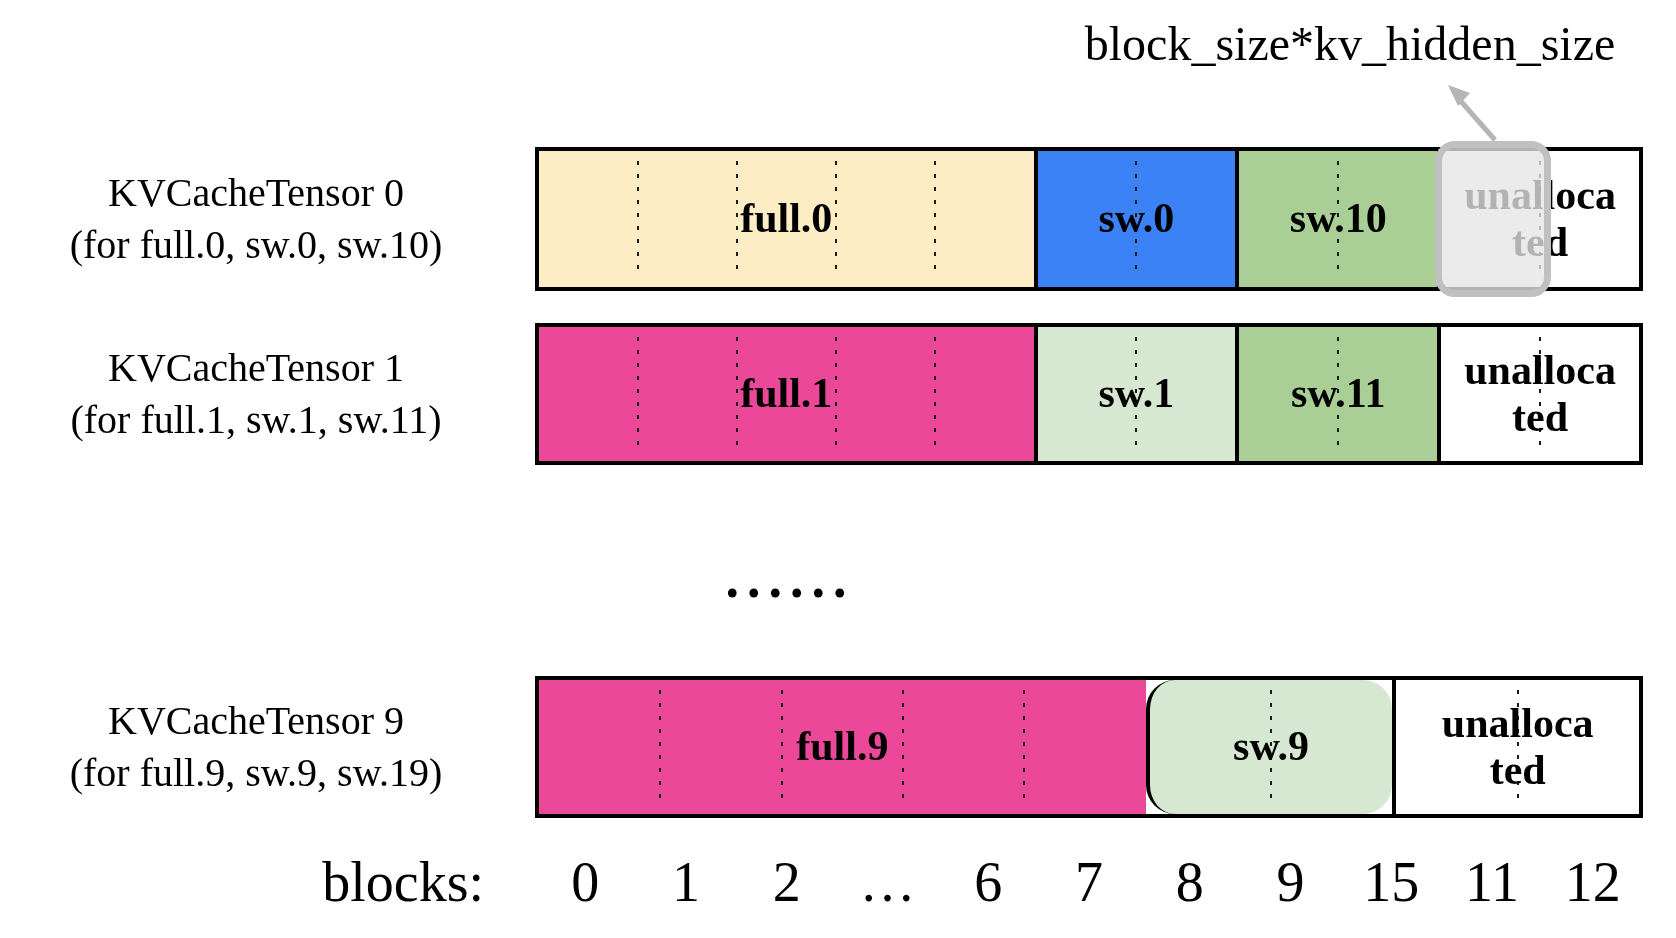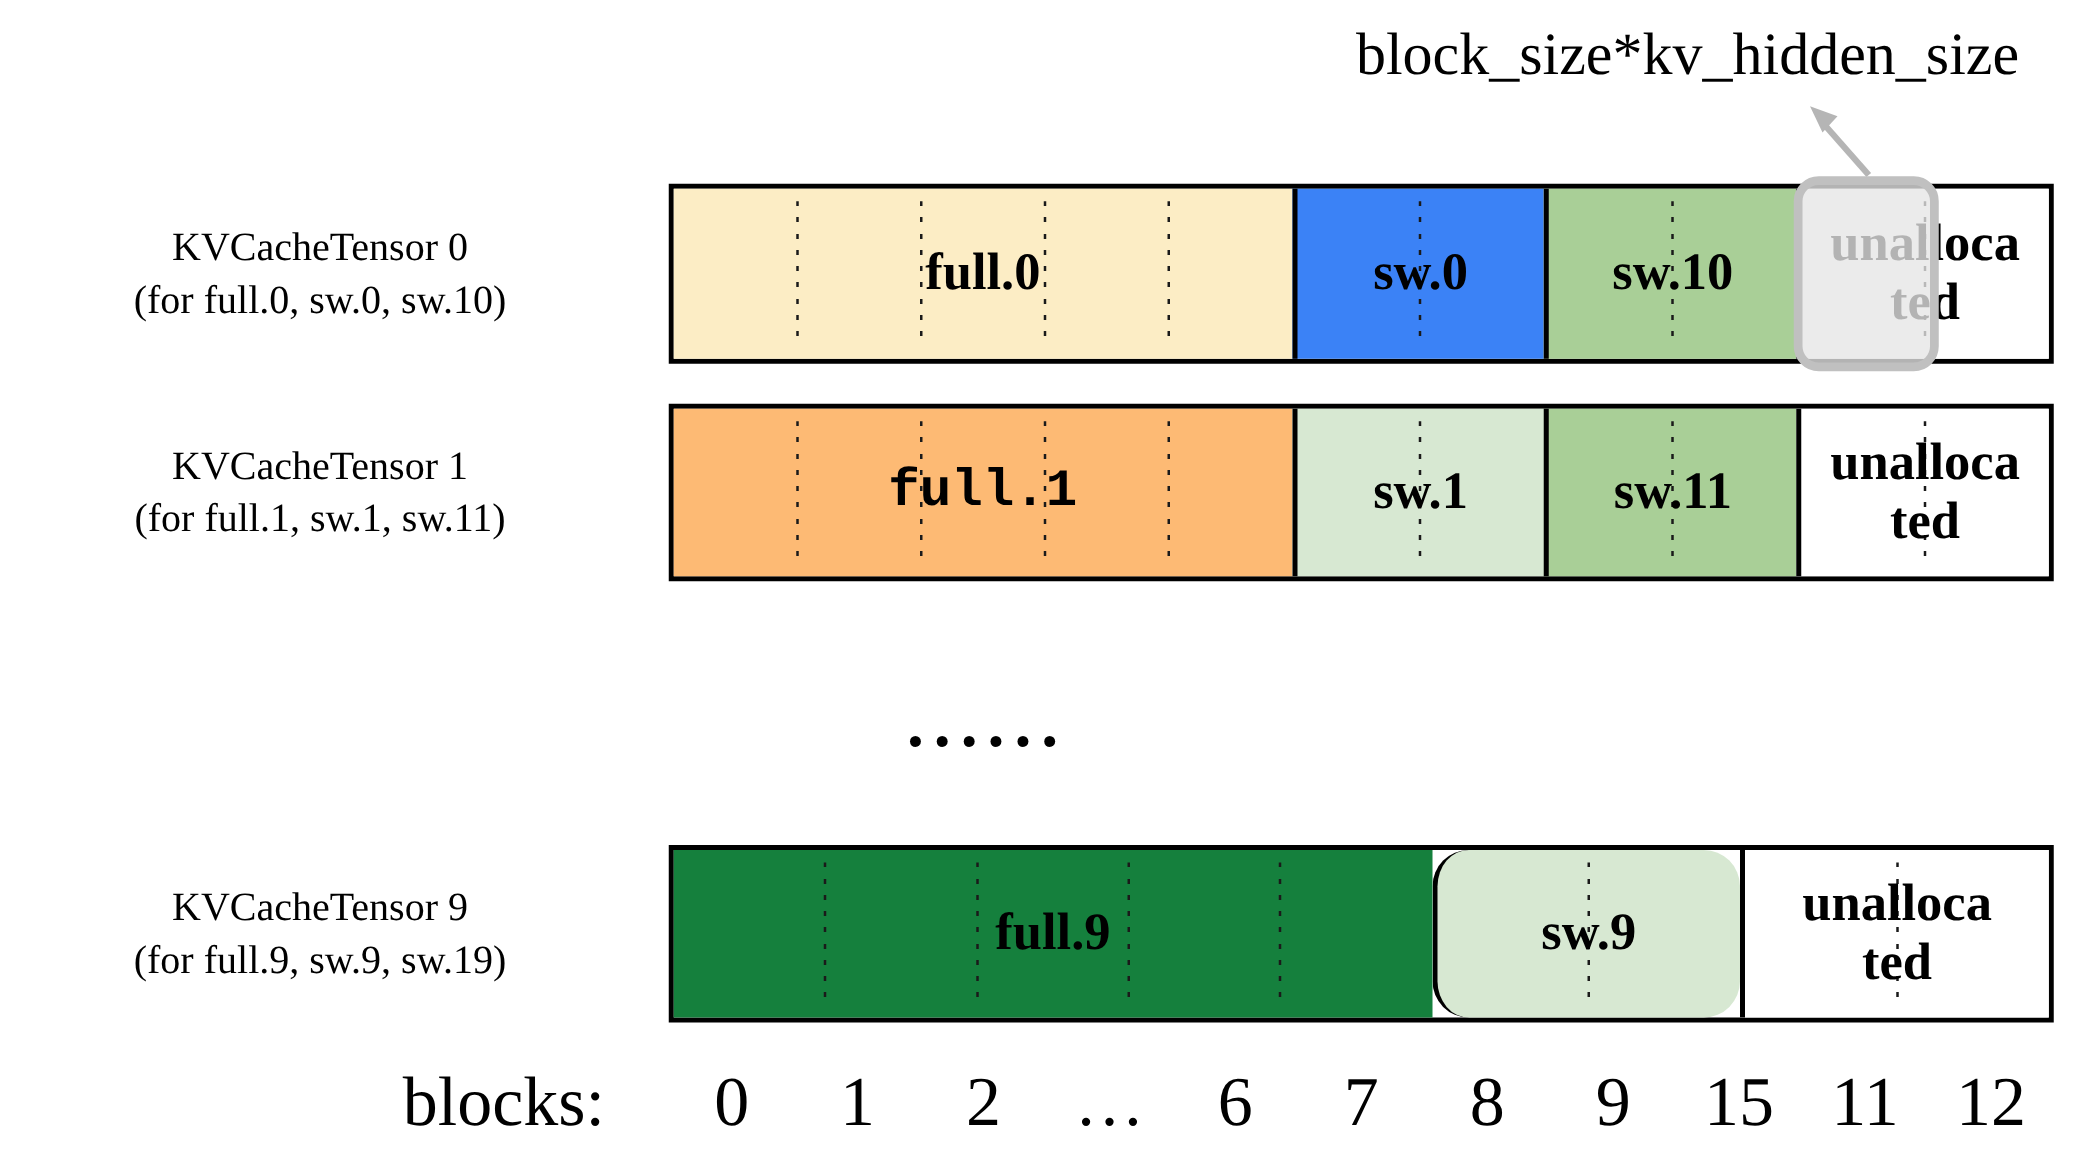--- a/index.html
+++ b/index.html
@@ -19,21 +19,21 @@
     font-size:48px;
     text-align:center;
     white-space:nowrap;
   }
   .arrow-wrap { position:absolute; left:1400px; top:73px; width:120px; height:80px; }
 
   
   .row-label {
     position:absolute; left:0; width:512px;
     display:flex; flex-direction:column; justify-content:center;
-    text-align:center; font-size:32px; line-height:1.3;
+    text-align:center; font-size:40px; line-height:1.3;
   }
 
   
   .bar {
     position:absolute; left:535px; width:1108px;
     border:4px solid #000;
     display:flex;
     background:#fff;
   }
   .seg { position:relative; display:flex; min-width:0; }
@@ -131,21 +131,21 @@
 ted</div>
   </div>
   <div class="highlight"></div>
 </div>
 
 <div class="row-label r1">
   <div>KVCacheTensor 1</div>
   <div>(for full.1, sw.1, sw.11)</div>
 </div>
 <div class="bar r1">
-  <div class="seg" style="flex: 5 1 0%; background: #fdba74; font-family: Liberation Mono, monospace;">
+  <div class="seg" style="flex: 5 1 0%; background: #ec4899;">
     <span class="subcell"></span>
       <span class="subcell"></span>
       <span class="subcell"></span>
       <span class="subcell"></span>
       <span class="subcell"></span>
     <div class="seg-label">full.1</div>
   </div>
   <div class="seg" style="flex: 2 1 0%; background: rgb(215, 232, 210);">
     <span class="subcell"></span>
       <span class="subcell"></span>
@@ -164,21 +164,21 @@
   </div>
 </div>
 
 <div class="ellipsis">......</div>
 
 <div class="row-label r9">
   <div>KVCacheTensor 9</div>
   <div>(for full.9, sw.9, sw.19)</div>
 </div>
 <div class="bar r9">
-  <div class="seg" style="flex: 5 1 0%; background: #15803d;">
+  <div class="seg" style="flex: 5 1 0%; background: #ec4899;">
     <span class="subcell"></span>
       <span class="subcell"></span>
       <span class="subcell"></span>
       <span class="subcell"></span>
       <span class="subcell"></span>
     <div class="seg-label">full.9</div>
   </div>
   <div class="seg" style="flex: 2 1 0%; background: rgb(215, 232, 210); border-radius: 29px;">
     <span class="subcell"></span>
       <span class="subcell"></span>

